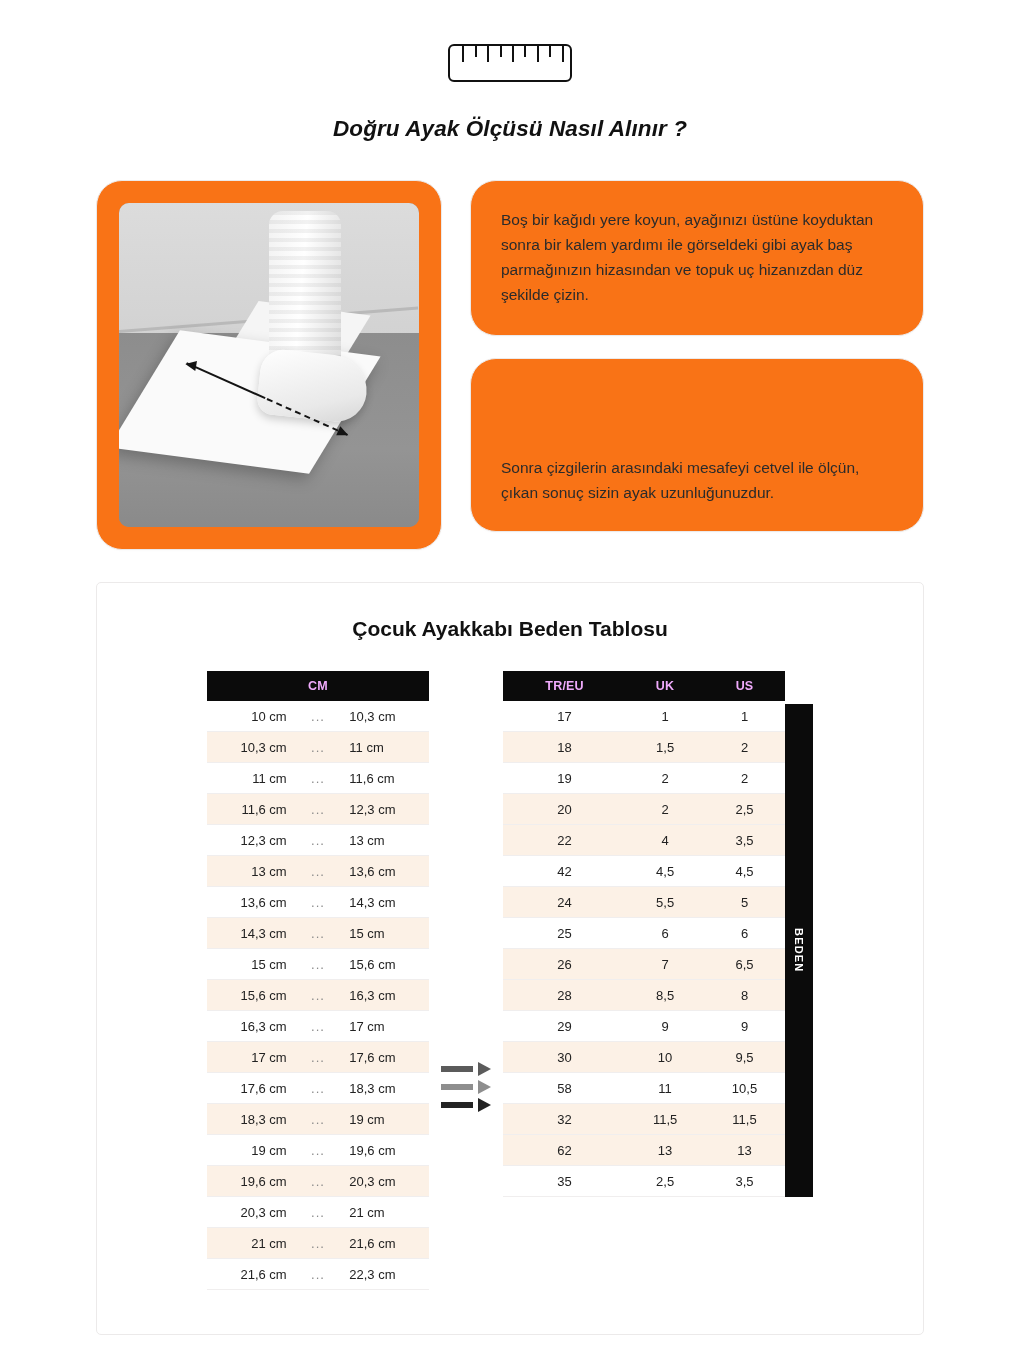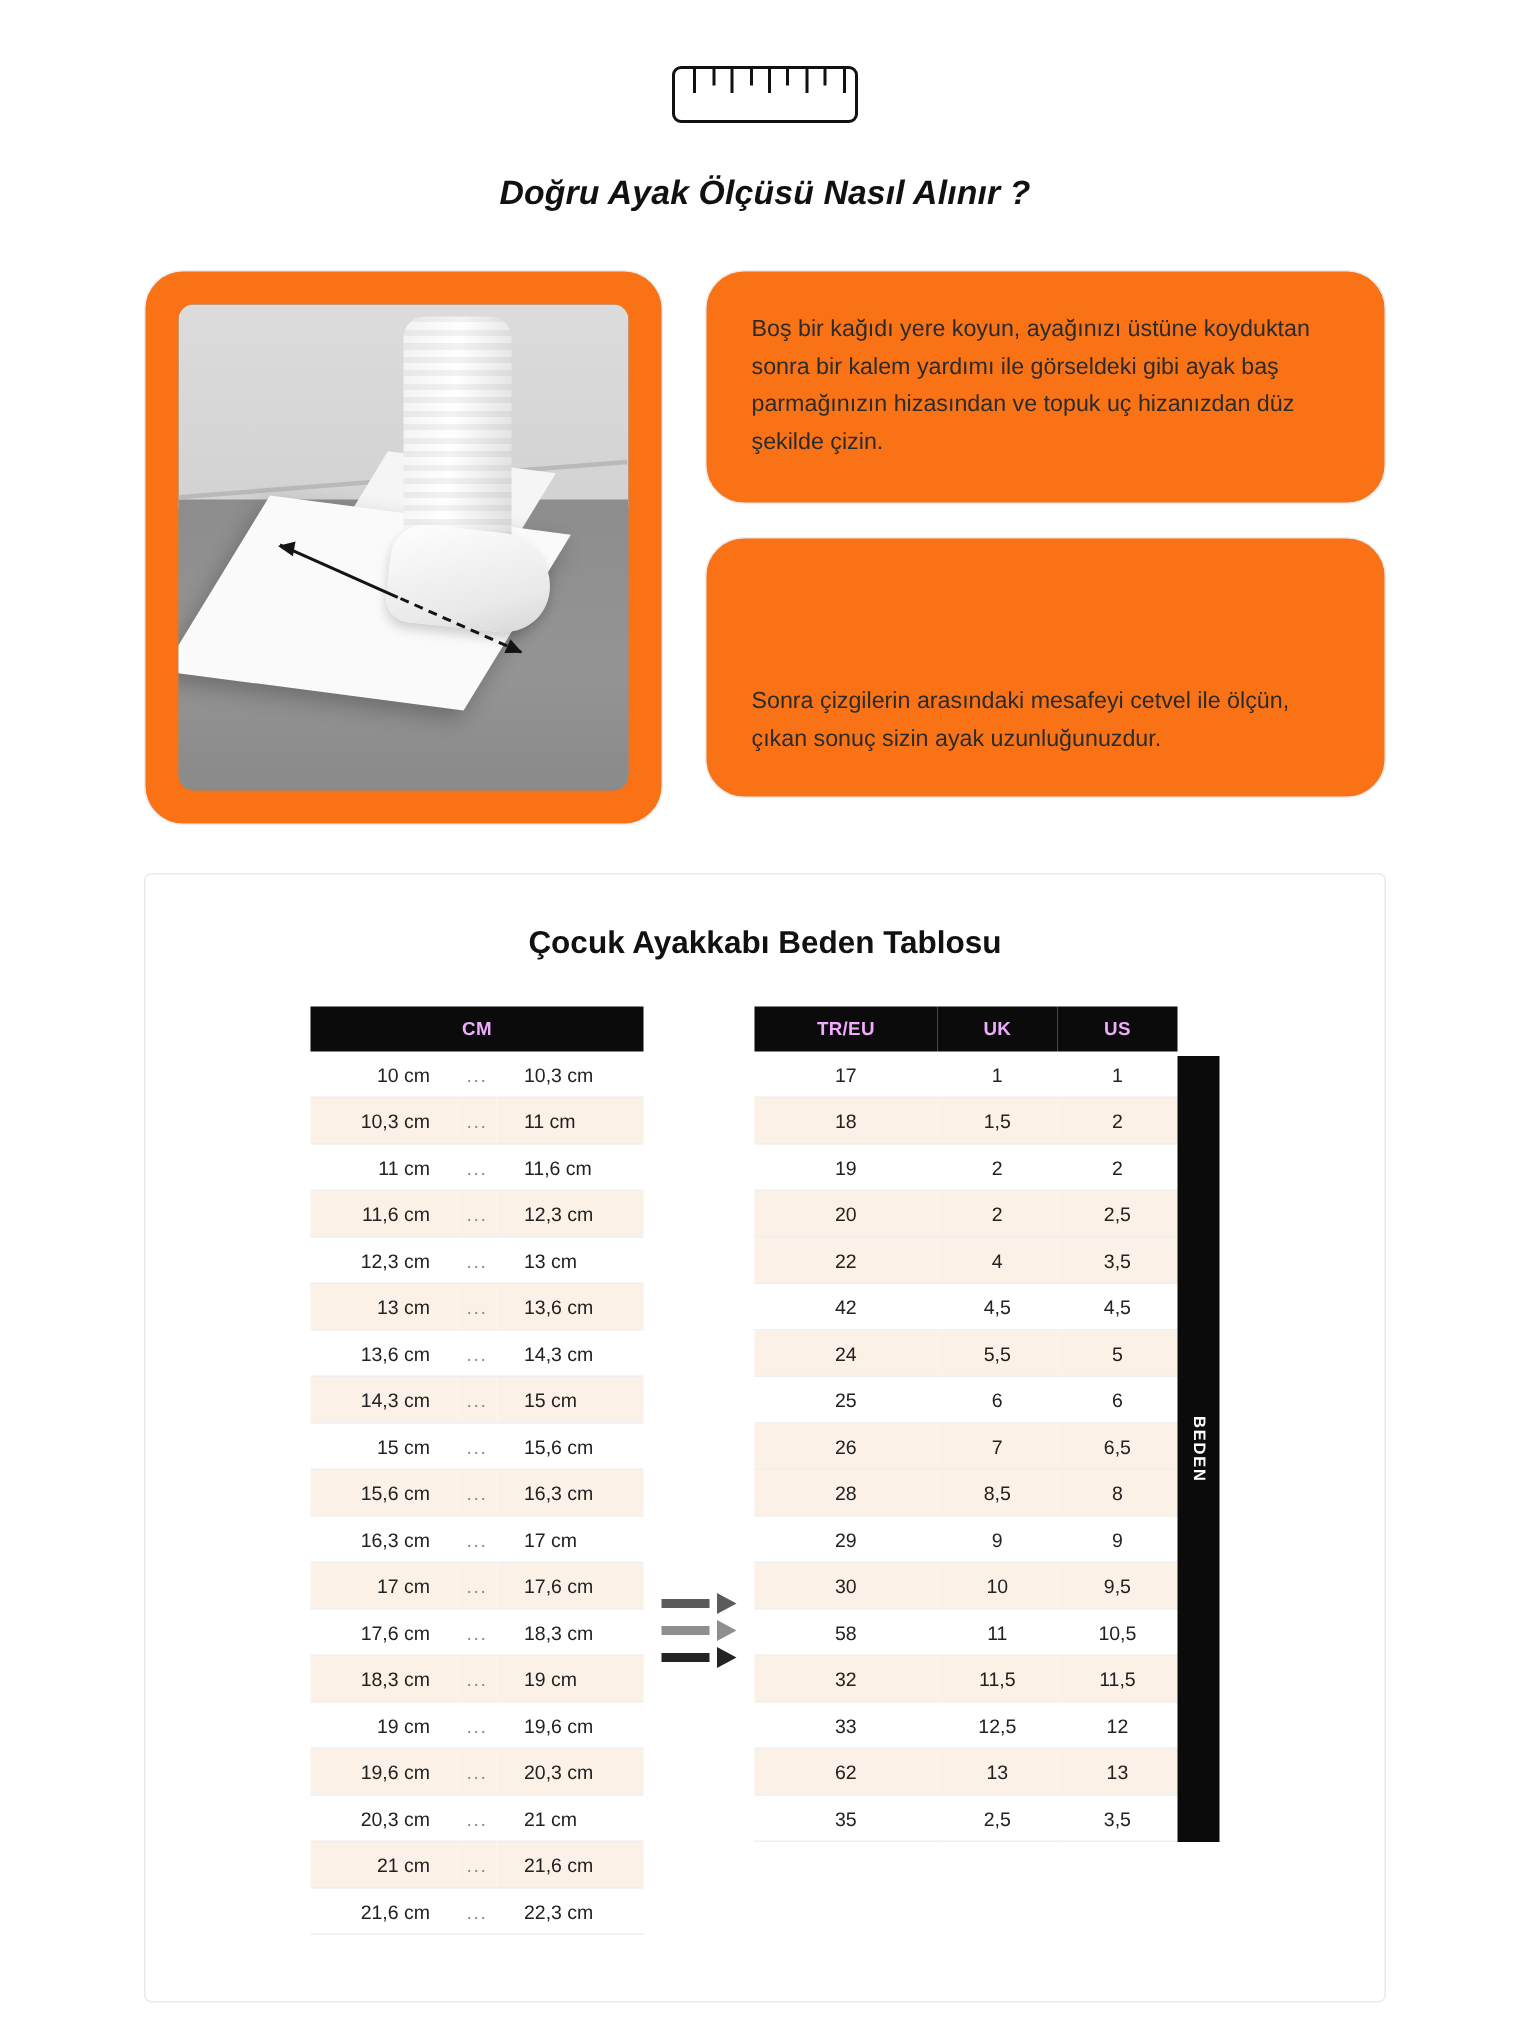--- a/index.html
+++ b/index.html
@@ -519,25 +519,20 @@
             <tr class="">
               <td>58</td>
               <td>11</td>
               <td>10,5</td>
             </tr>
             <tr class="alt">
               <td>32</td>
               <td>11,5</td>
               <td>11,5</td>
             </tr>
-            <tr class="">
-              <td>33</td>
-              <td>12,5</td>
-              <td>12</td>
-            </tr>
             <tr class="alt">
               <td>62</td>
               <td>13</td>
               <td>13</td>
             </tr>
             <tr class="">
               <td>35</td>
               <td>2,5</td>
               <td>3,5</td>
             </tr>

